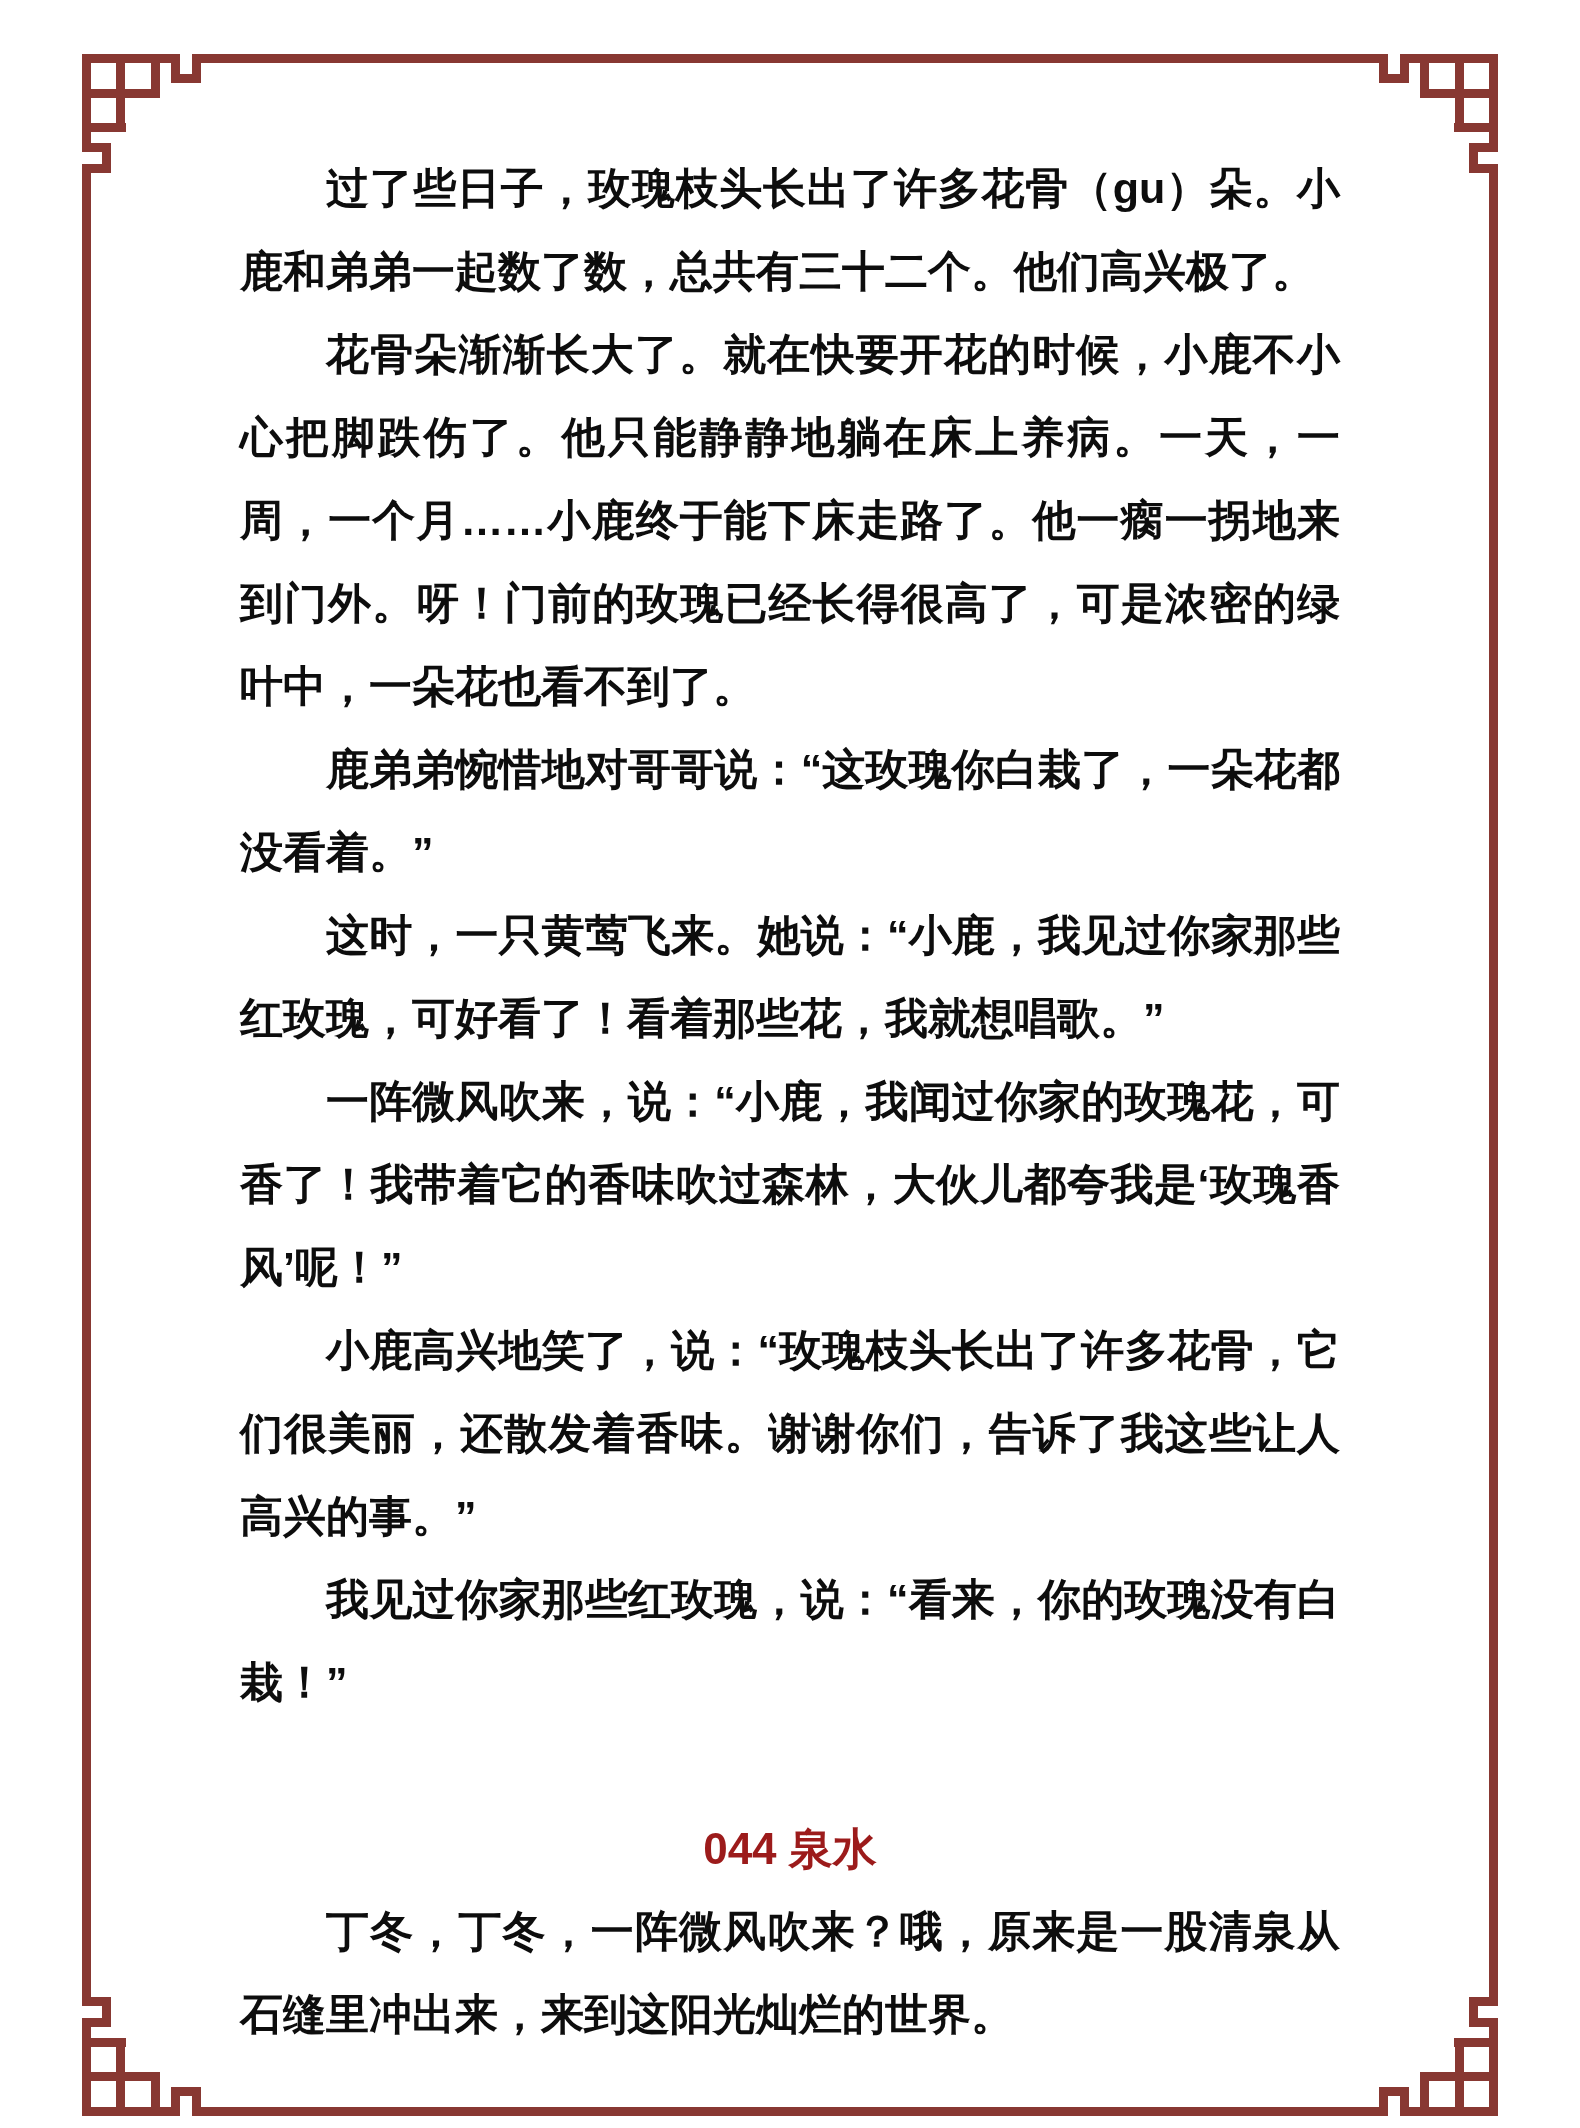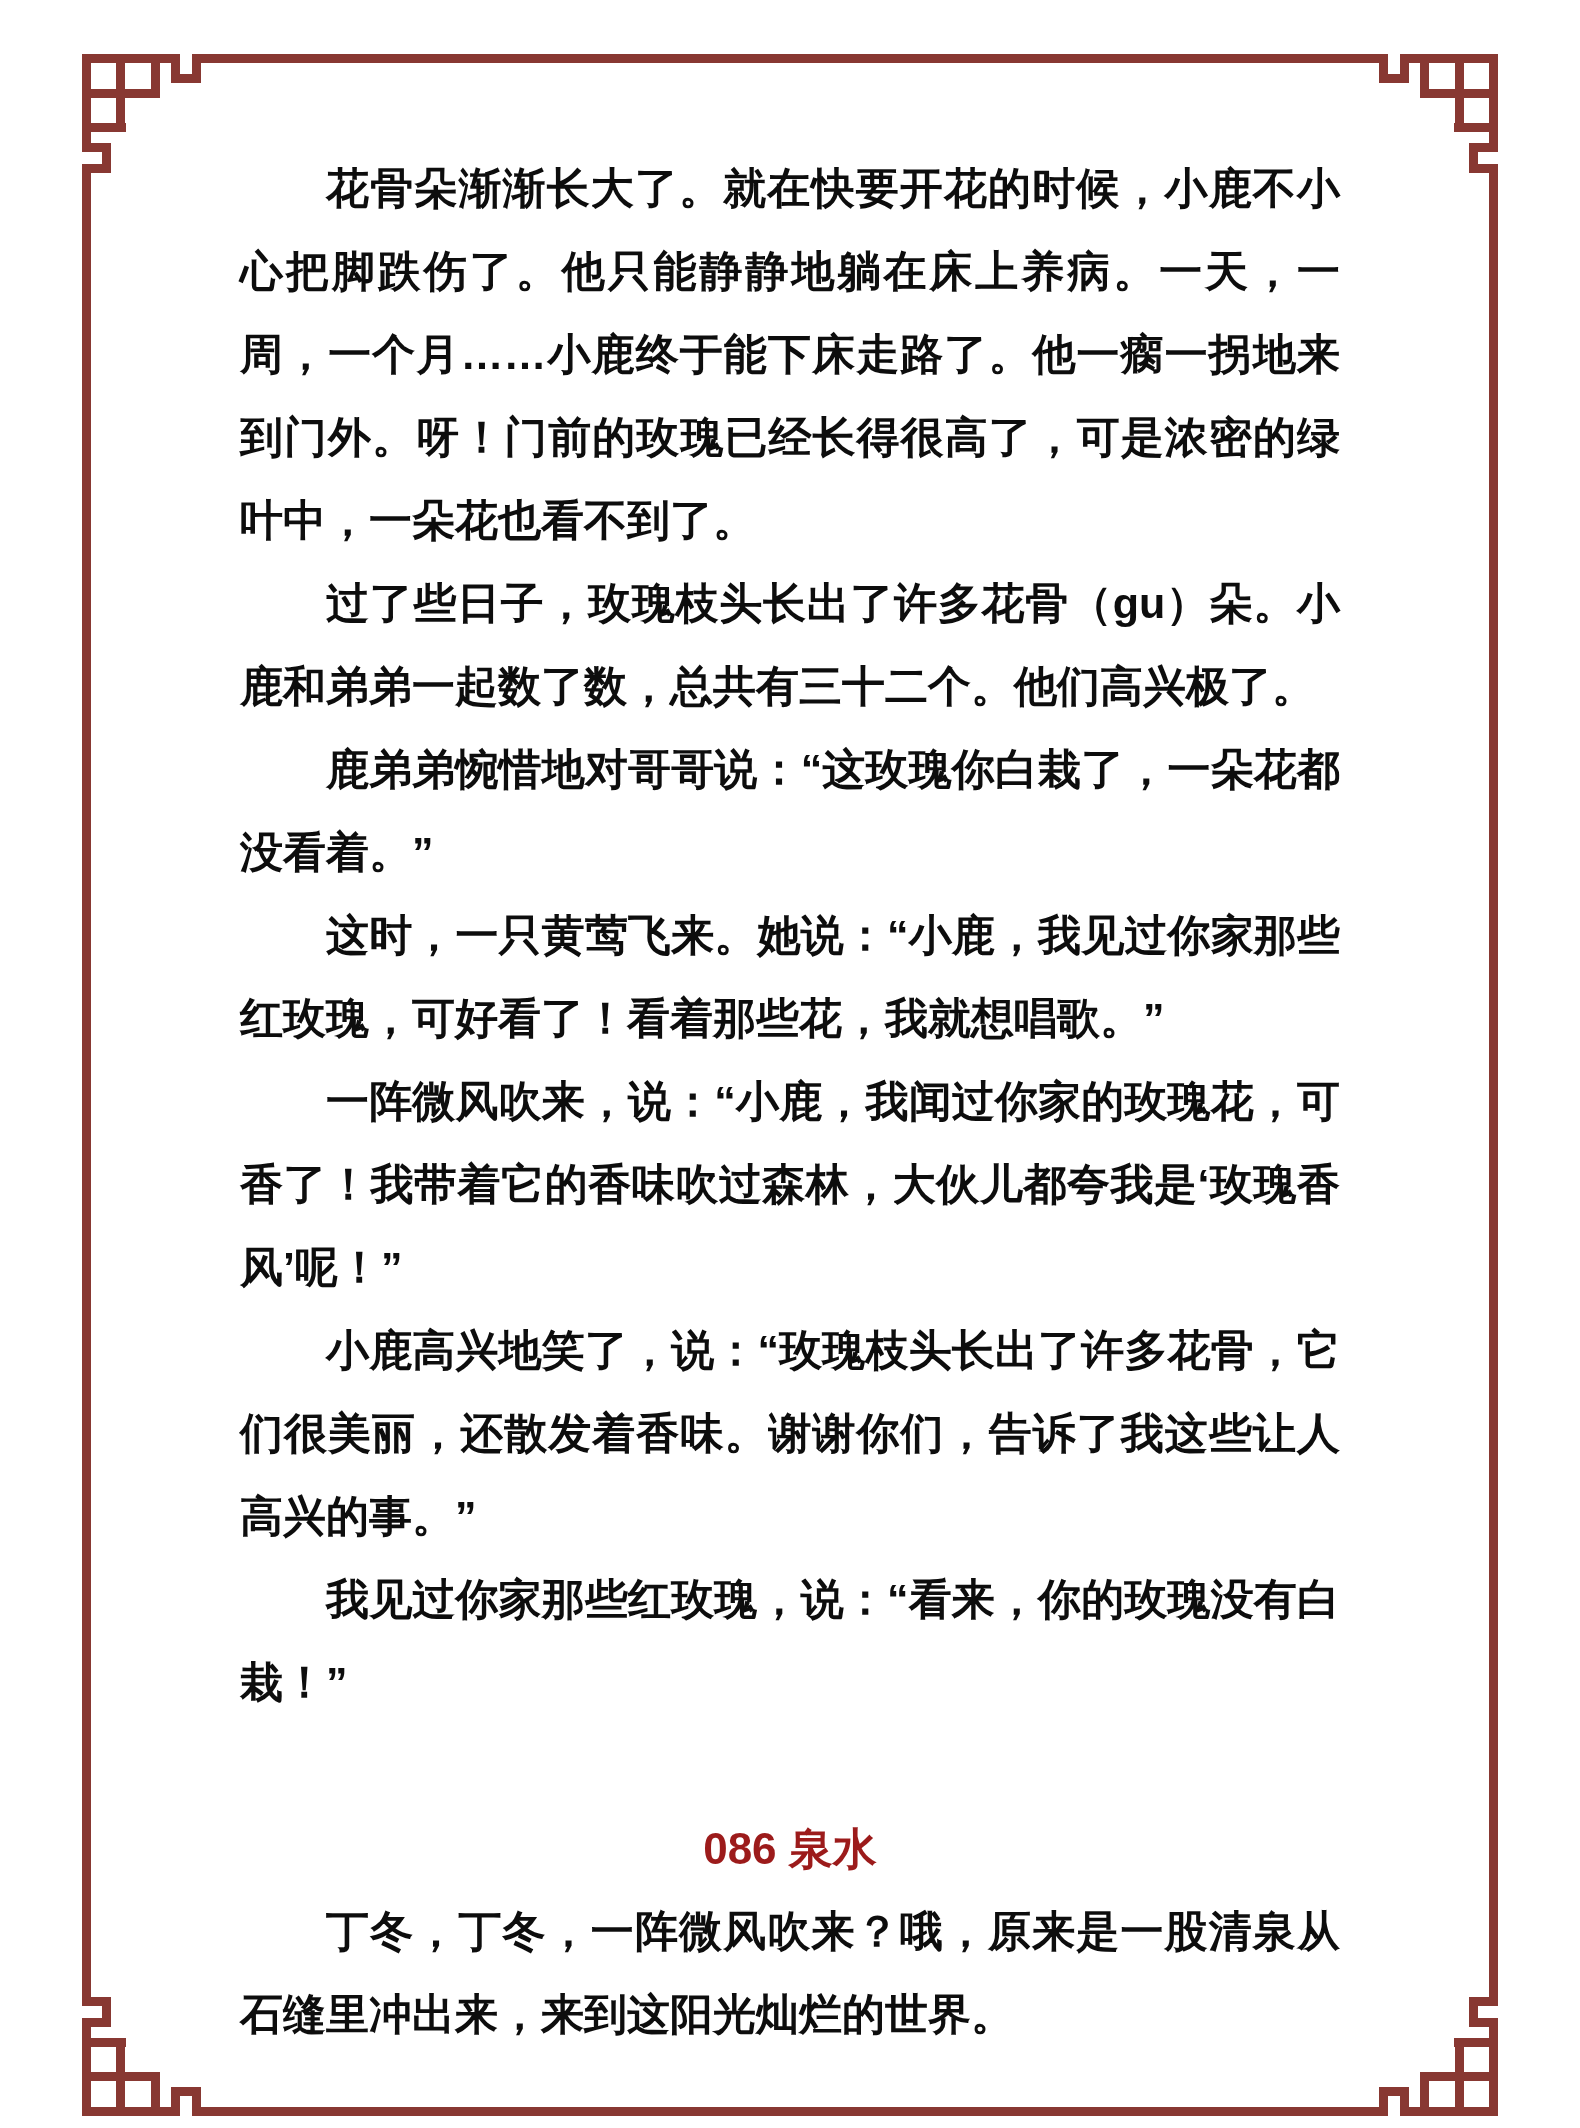--- a/index.html
+++ b/index.html
@@ -84,24 +84,24 @@
     <rect x="1489" y="244" width="9" height="1753"></rect>
   </g>
 
   <use href="#corner-knot" transform="translate(72,44)"></use>
   <use href="#corner-knot" transform="translate(1508,44) scale(-1,1)"></use>
   <use href="#corner-knot" transform="translate(72,2126) scale(1,-1)"></use>
   <use href="#corner-knot" transform="translate(1508,2126) scale(-1,-1)"></use>
 </svg>
 
 <main class="content">
+  <p>过了些日子，玫瑰枝头长出了许多花骨（gu）朵。小鹿和弟弟一起数了数，总共有三十二个。他们高兴极了。</p>
   <p>花骨朵渐渐长大了。就在快要开花的时候，小鹿不小心把脚跌伤了。他只能静静地躺在床上养病。一天，一周，一个月……小鹿终于能下床走路了。他一瘸一拐地来到门外。呀！门前的玫瑰已经长得很高了，可是浓密的绿叶中，一朵花也看不到了。</p>
-  <p>过了些日子，玫瑰枝头长出了许多花骨（gu）朵。小鹿和弟弟一起数了数，总共有三十二个。他们高兴极了。</p>
   <p>鹿弟弟惋惜地对哥哥说：“这玫瑰你白栽了，一朵花都没看着。”</p>
   <p>这时，一只黄莺飞来。她说：“小鹿，我见过你家那些红玫瑰，可好看了！看着那些花，我就想唱歌。”</p>
   <p>一阵微风吹来，说：“小鹿，我闻过你家的玫瑰花，可香了！我带着它的香味吹过森林，大伙儿都夸我是‘玫瑰香风’呢！”</p>
   <p>小鹿高兴地笑了，说：“玫瑰枝头长出了许多花骨，它们很美丽，还散发着香味。谢谢你们，告诉了我这些让人高兴的事。”</p>
   <p>我见过你家那些红玫瑰，说：“看来，你的玫瑰没有白栽！”</p>
 
-  <h2 class="section-heading">086 泉水</h2>
+  <h2 class="section-heading">044 泉水</h2>
 
   <p>丁冬，丁冬，一阵微风吹来？哦，原来是一股清泉从石缝里冲出来，来到这阳光灿烂的世界。</p>
 </main>
 
 </body></html>

